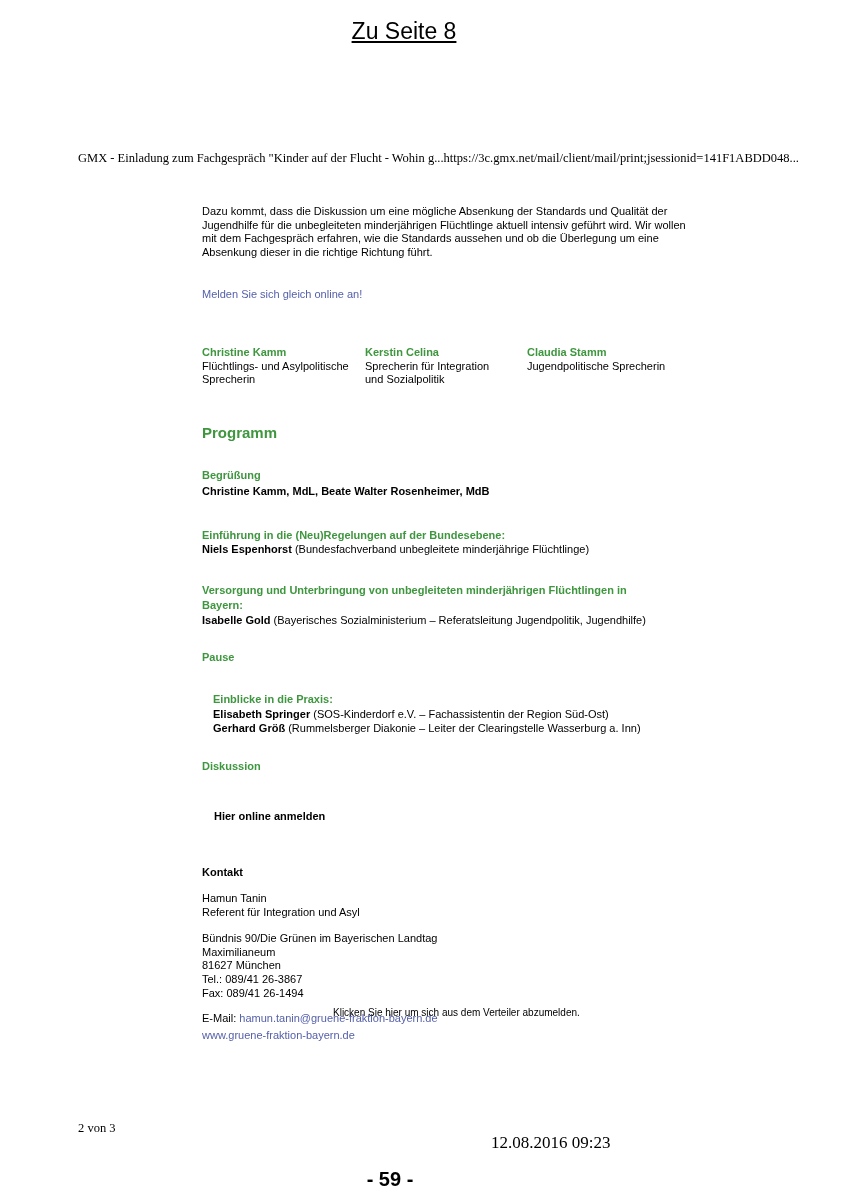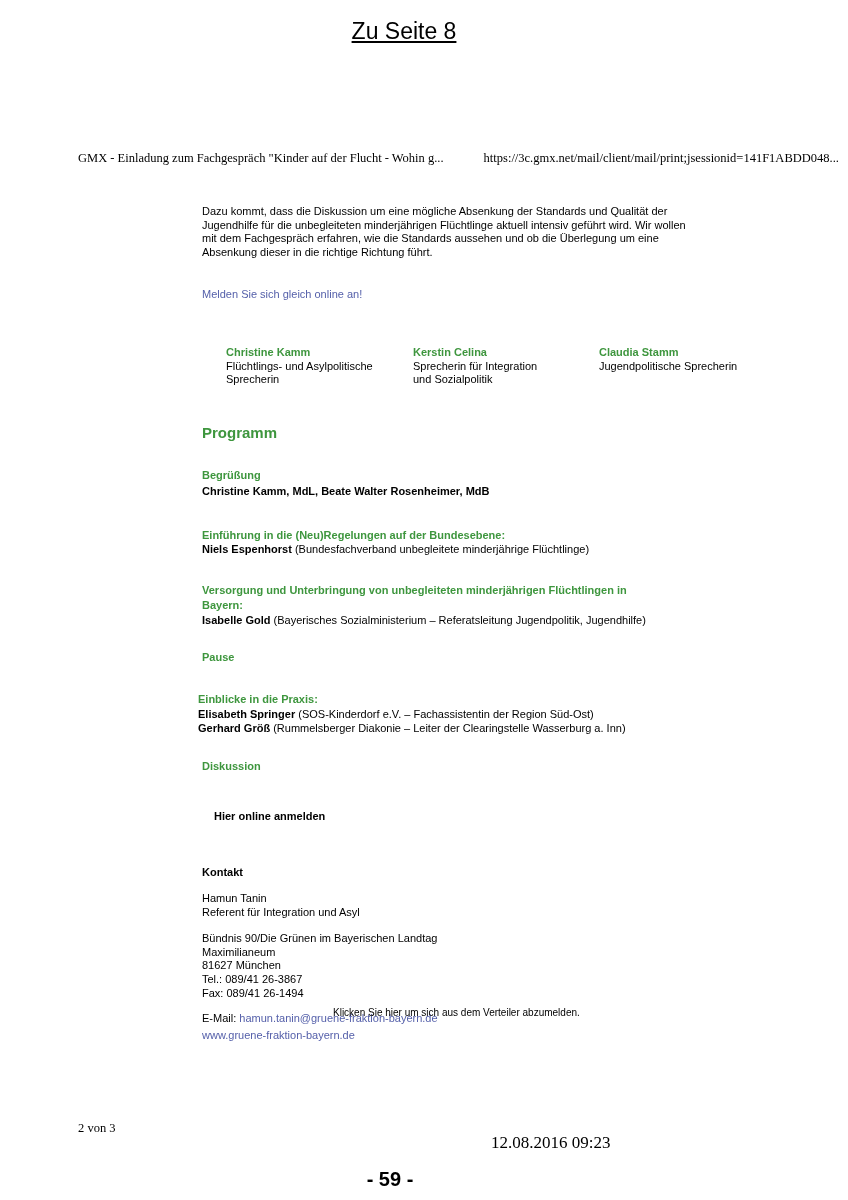--- a/index.html
+++ b/index.html
@@ -5,21 +5,21 @@
   html,body{margin:0;padding:0;}
   body{
     width:848px;height:1200px;
     background:#ffffff;
     position:relative;
     font-family:"Liberation Sans", sans-serif;
     color:#000;
     overflow:hidden;
   }
   .abs{position:absolute;}
-  .serif{font-family:"Liberation Serif", serif;gap:40px;}
+  .serif{font-family:"Liberation Serif", serif;}
   .sans{font-family:"Liberation Sans", sans-serif;}
 
   
   .doc-title{
     top:18px;left:0;width:808px;
     text-align:center;
     font-size:23px;
     text-decoration:underline;
     white-space:nowrap;
   }
@@ -35,29 +35,29 @@
   
   .bodytext{font-size:11px;line-height:13.5px;white-space:nowrap;}
   .green{color:#3e963e;font-weight:bold;}
   .bold{font-weight:bold;}
   .link{color:#5560aa;text-decoration:none;cursor:pointer;}
 
   .intro{top:205px;left:202px;}
   .closing{top:288px;left:202px;}
 
   .signers{top:346px;left:202px;display:flex;}
-  .signer{width:163px;margin-left:24px;}
+  .signer{width:163px;}
   .signer:nth-child(2){width:162px;}
 
   .program-heading{top:424px;left:202px;font-size:15px;line-height:18px;}
   .item-begruessung{top:468px;left:202px;line-height:15.5px;}
   .item-einfuehrung{top:528px;left:202px;line-height:14px;}
   .item-versorgung{top:583px;left:202px;line-height:15px;}
   .item-pause{top:651px;left:202px;}
-  .item-einblicke{top:692px;left:198px;line-height:14.5px;}
+  .item-einblicke{top:692px;left:213px;line-height:14.5px;}
   .item-diskussion{top:760px;left:202px;}
 
   .register-button{top:810px;left:214px;font-weight:bold;cursor:pointer;}
 
   .contact-heading{top:866px;left:202px;font-weight:bold;}
   .contact-person{top:892px;left:202px;}
   .contact-address{top:932px;left:202px;line-height:13.7px;}
   .contact-email{top:1012px;left:202px;}
   .contact-website{top:1029px;left:202px;}
 

